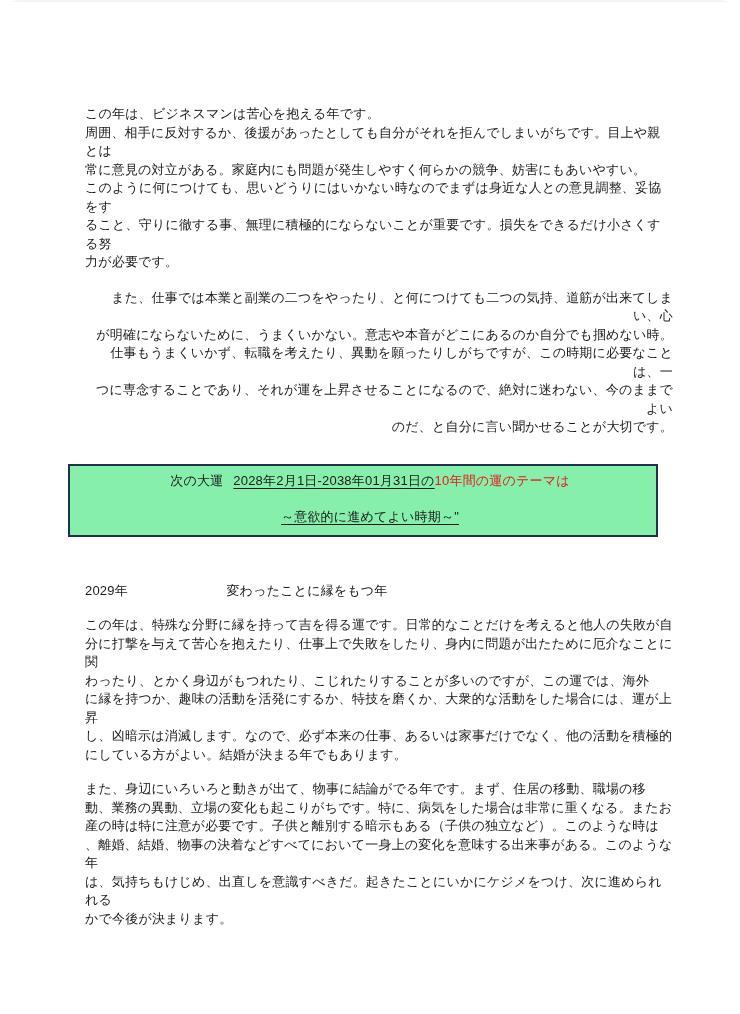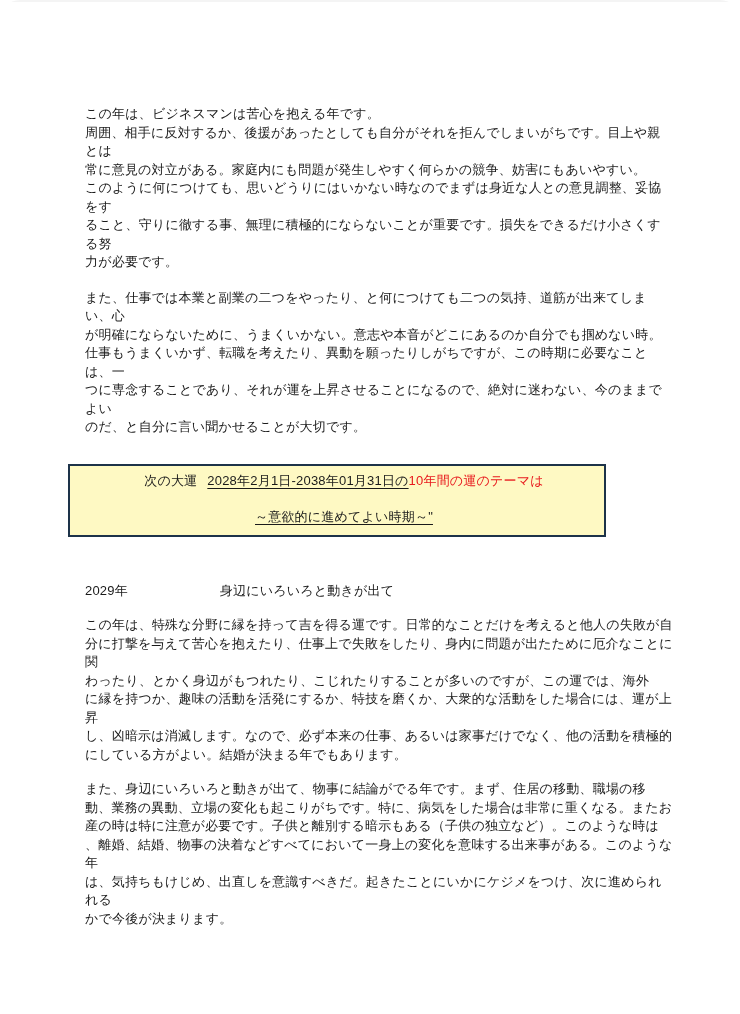--- a/index.html
+++ b/index.html
@@ -29,31 +29,31 @@
     top: 105px;
     width: 588px;
     font-size: 13px;
     line-height: 18.5px;
     letter-spacing: 0.2px;
   }
   .para {
     margin: 0;
     white-space: pre-line;
   }
-  .para-2 { margin-top: 17px; }
+  .para-2 { margin-top: 17px; text-align: right; }
 
   
   .daiun-box {
     box-sizing: border-box;
     margin-top: 27px;
     margin-left: -17px;
-    width: 538px;
+    width: 590px;
     border: 2px solid #1d3349;
     padding: 6px 15px 8px 29px;
-    background: #fef9c3;
+    background: #86efac;
   }
   .daiun-heading {
     text-align: center;
     white-space: nowrap;
   }
   .daiun-prefix { margin-right: 10px; }
   .u {
     text-decoration: underline;
     text-underline-offset: 3px;
   }
@@ -110,21 +110,21 @@
         <span class="daiun-prefix">次の大運</span><span class="u">2028年2月1日-2038年01月31日の</span><span class="red">10年間の運のテーマは</span>
       </div>
       <div class="daiun-subtitle-row">
         <span class="u">～意欲的に進めてよい時期～"</span>
       </div>
     </div>
 
     <div class="sec-head sec-head-2029">
       <span class="sec-year">2029年</span>
       <div class="sec-center">
-        <div class="sec-title">身辺にいろいろと動きが出て</div>
+        <div class="sec-title">変わったことに縁をもつ年</div>
       </div>
     </div>
     <p class="para sec-para">この年は、特殊な分野に縁を持って吉を得る運です。日常的なことだけを考えると他人の失敗が自
 分に打撃を与えて苦心を抱えたり、仕事上で失敗をしたり、身内に問題が出たために厄介なことに関
 わったり、とかく身辺がもつれたり、こじれたりすることが多いのですが、この運では、海外
 に縁を持つか、趣味の活動を活発にするか、特技を磨くか、大衆的な活動をした場合には、運が上昇
 し、凶暗示は消滅します。なので、必ず本来の仕事、あるいは家事だけでなく、他の活動を積極的
 にしている方がよい。結婚が決まる年でもあります。</p>
     <p class="para sec-para">また、身辺にいろいろと動きが出て、物事に結論がでる年です。まず、住居の移動、職場の移
 動、業務の異動、立場の変化も起こりがちです。特に、病気をした場合は非常に重くなる。またお

